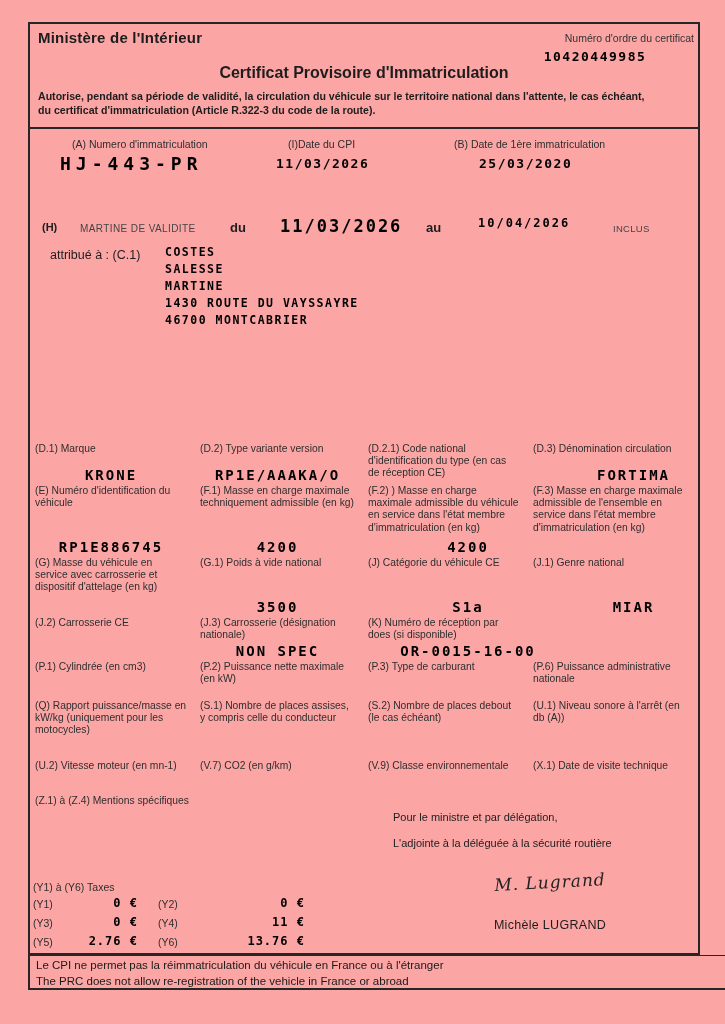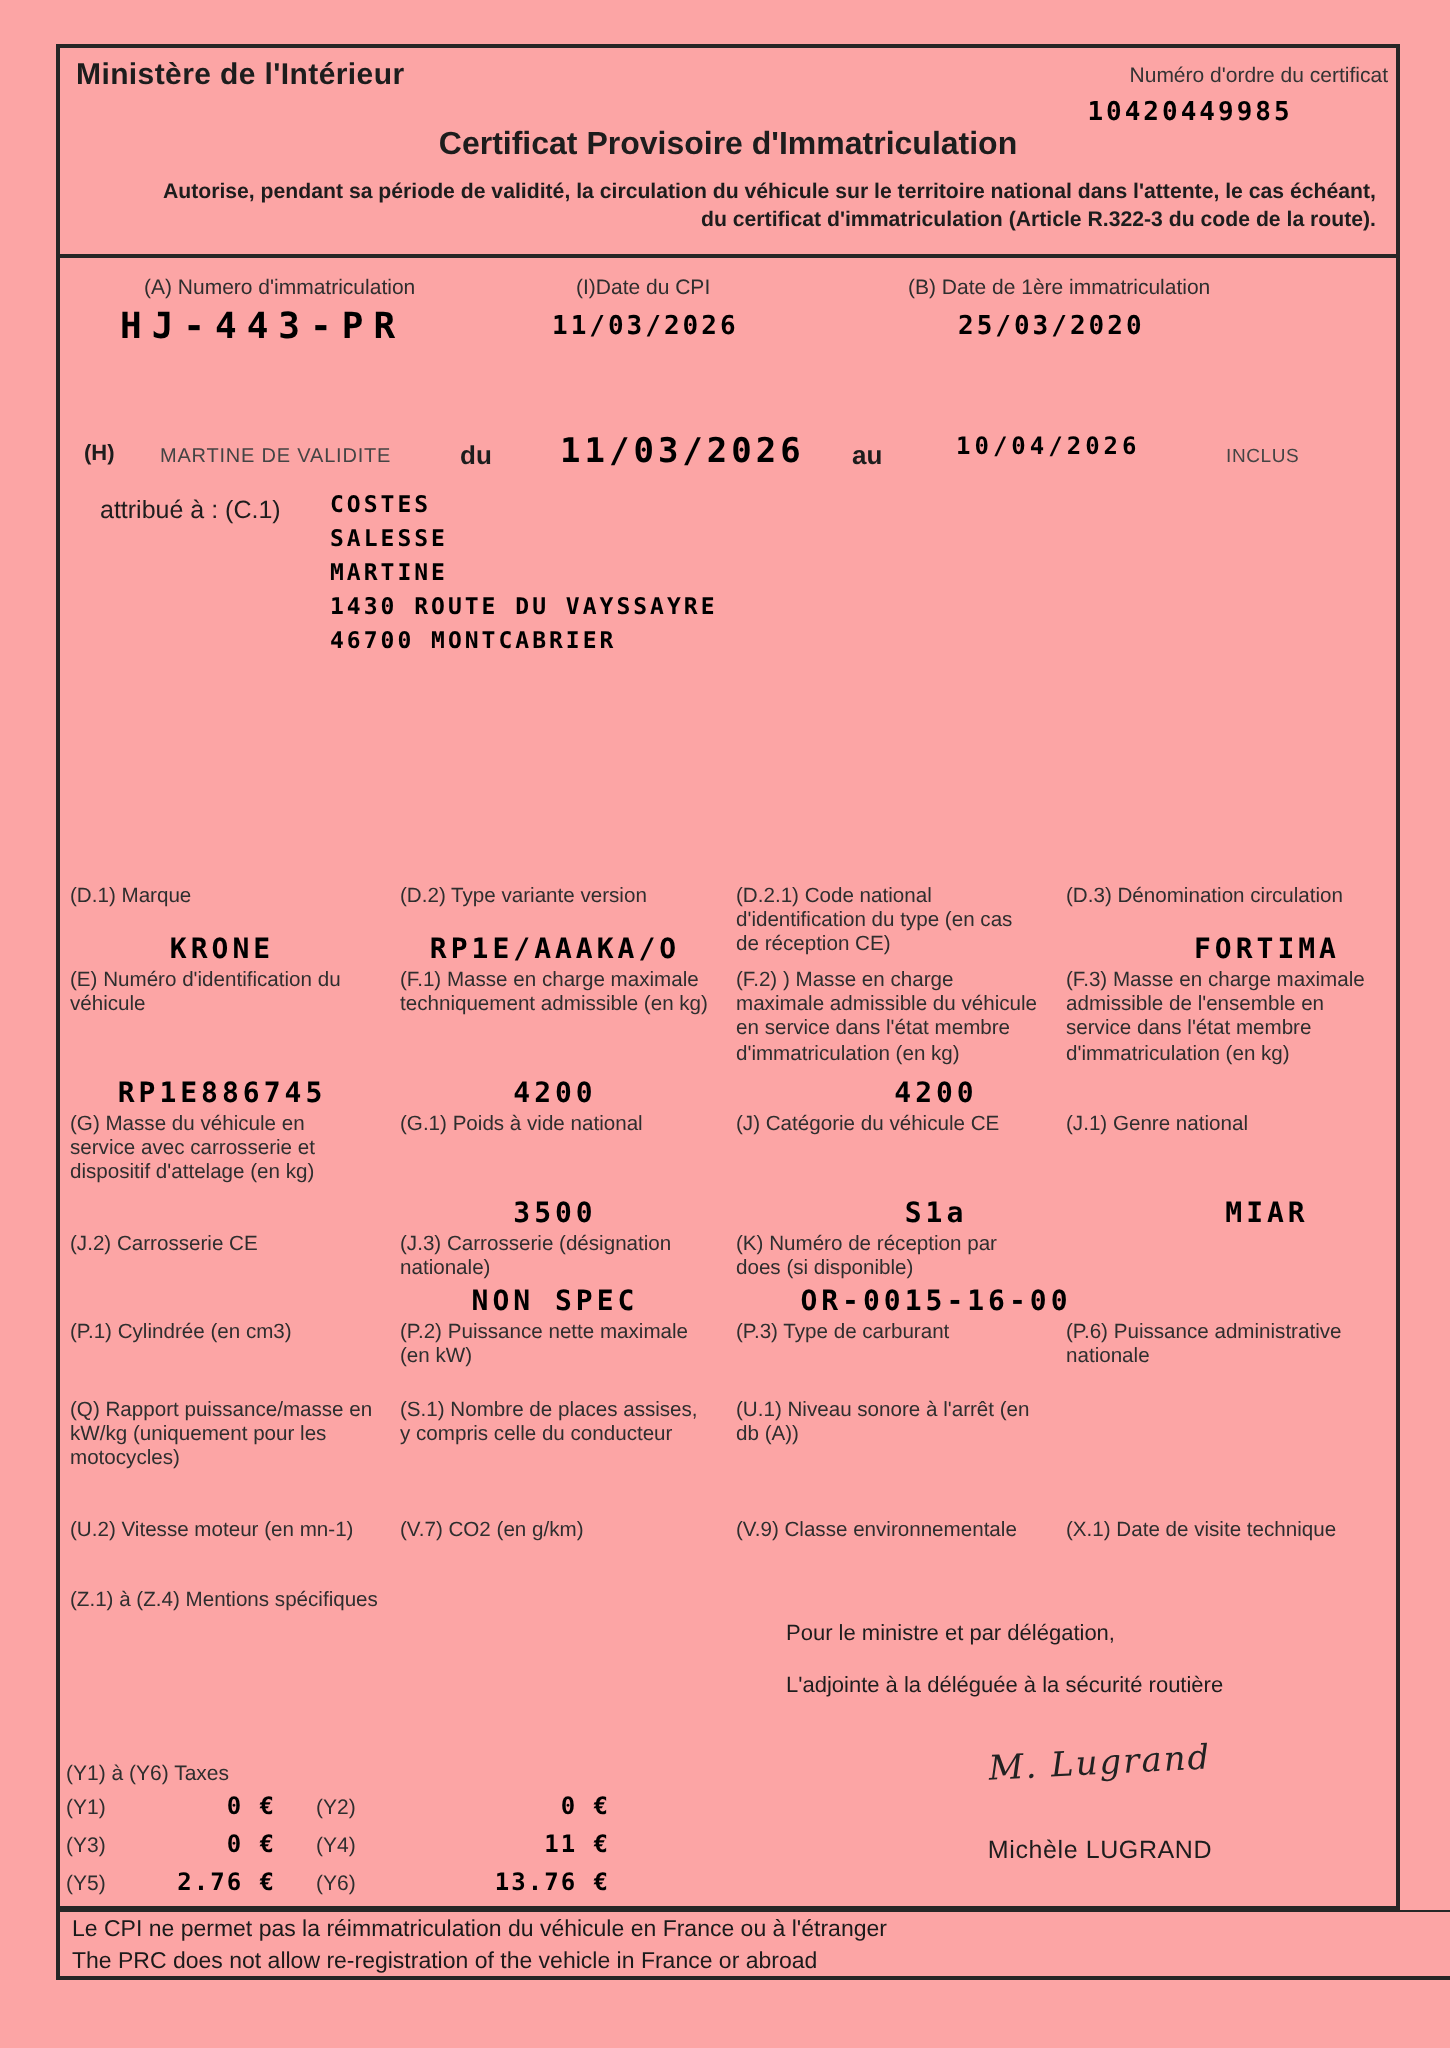--- a/index.html
+++ b/index.html
@@ -17,21 +17,21 @@
     border:2px solid #262626; border-top:1px solid #262626; padding:2px 6px;
   }
   .abs { position:absolute; }
   .mono { font-family:"DejaVu Sans Mono", monospace; font-weight:bold; color:#000; }
   .lbl { color:#333; }
 
   .ministry { left:8px; top:5px; font-size:15px; font-weight:bold; letter-spacing:.2px; }
   .cert-order-label { left:460px; top:8px; width:204px; text-align:right; font-size:10.5px; }
   .cert-order-number { left:470px; top:25px; width:190px; text-align:center; font-size:13px; letter-spacing:1.5px; }
   .doc-title { left:0; top:40px; width:100%; text-align:center; font-size:16px; font-weight:bold; }
-  .auth { left:8px; top:66px; width:650px; font-size:10.6px; font-weight:bold; line-height:13.5px;text-align:right; }
+  .auth { left:8px; top:66px; width:650px; font-size:10.6px; font-weight:bold; line-height:13.5px; }
 
   .hdivider { left:0; top:103px; width:100%; border-top:2px solid #262626; }
 
   .field-label { font-size:10.5px; color:#2e2e2e; }
   .a-label { left:42px; top:114px; }
   .i-label { left:258px; top:114px; }
   .b-label { left:424px; top:114px; }
   .a-value { left:30px; top:129px; font-size:18px; letter-spacing:5px; }
   .i-value { left:246px; top:132px; font-size:13px; letter-spacing:1.5px; }
   .b-value { left:449px; top:132px; font-size:13px; letter-spacing:1.5px; }
@@ -202,20 +202,23 @@
           </div>
       </div>
       <div class="vrow" style="height:60px">
         <div class="vcell">
             <div class="vlabel">(Q) Rapport puissance/masse en kW/kg (uniquement pour les motocycles)</div>
           </div>
         <div class="vcell">
             <div class="vlabel">(S.1) Nombre de places assises, y compris celle du conducteur</div>
           </div>
         <div class="vcell">
+            <div class="vlabel">(S.2) Nombre de places debout (le cas échéant)</div>
+          </div>
+        <div class="vcell">
             <div class="vlabel">(U.1) Niveau sonore à l'arrêt (en db (A))</div>
           </div>
       </div>
       <div class="vrow" style="height:34px">
         <div class="vcell">
             <div class="vlabel">(U.2) Vitesse moteur (en mn-1)</div>
           </div>
         <div class="vcell">
             <div class="vlabel">(V.7) CO2 (en g/km)</div>
           </div>

